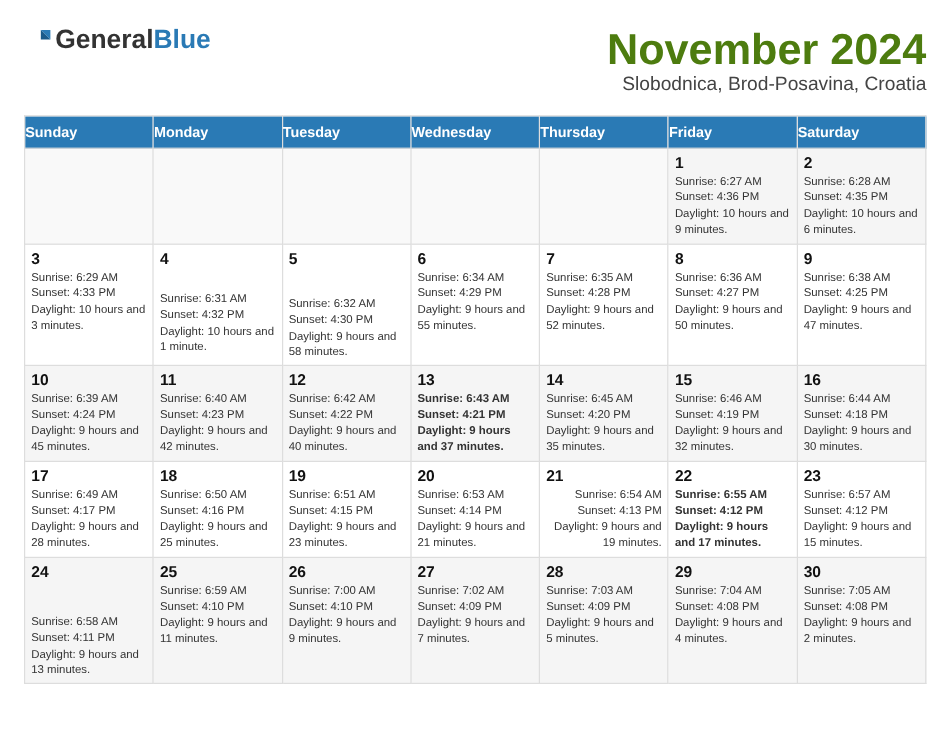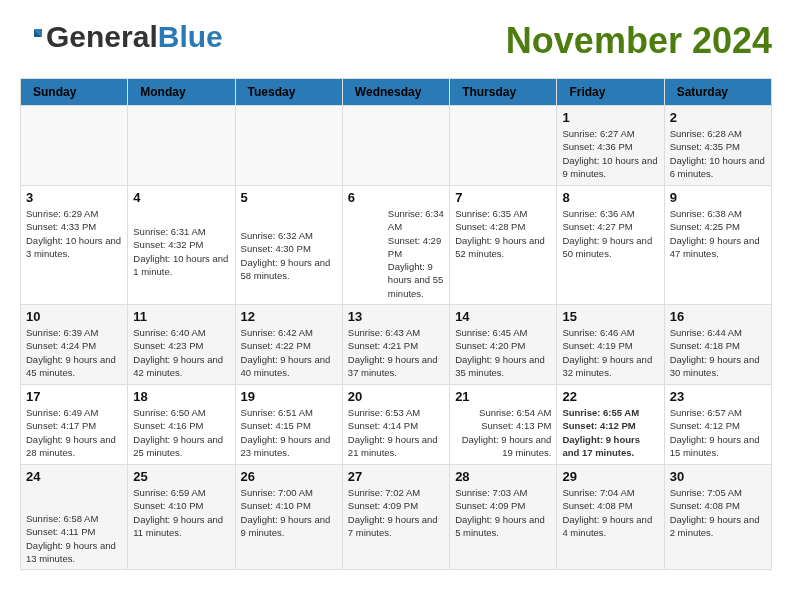--- a/index.html
+++ b/index.html
@@ -17,21 +17,21 @@
       margin-bottom: 16px;
     }
     .logo {
       display: flex;
       flex-direction: column;
       align-items: flex-start;
     }
     .logo-text {
       display: flex;
       align-items: center;
-      font-size: 30px;
+      font-size: 22px;
       font-weight: bold;
       color: #1a1a1a;
     }
     .logo-general { color: #333; }
     .logo-blue { color: #2a7ab5; }
     .logo-icon {
       width: 24px;
       height: 24px;
       margin-right: 2px;
     }
@@ -47,24 +47,24 @@
       font-size: 16px;
       color: #444;
     }
     table {
       width: 100%;
       border-collapse: collapse;
       table-layout: fixed;
     }
     thead tr th {
       background-color: #2a7ab5;
-      color: #000000;
+      color: #ffffff;
       font-size: 12px;
       font-weight: bold;
-      padding: 6px 12px;
+      padding: 6px 0;
       text-align: left;
       border: 1px solid #ddd;
     }
     tbody tr td {
       vertical-align: top;
       border: 1px solid #ddd;
       padding: 4px 5px;
       font-size: 10px;
       color: #333;
       height: 80px;
@@ -101,20 +101,21 @@
       <svg class="logo-icon" viewBox="0 0 24 24">
         <polygon points="14,4 22,4 22,12" fill="#2a7ab5"></polygon>
         <polygon points="14,4 22,12 14,12" fill="#1a5a8a"></polygon>
       </svg>
       <span class="logo-general">General</span>
         <span class="logo-blue">Blue</span>
     </div>
   </div>
   <div class="title-block">
     <div class="month-year">November 2024</div>
+    <div class="location">Slobodnica, Brod-Posavina, Croatia</div>
   </div>
 </div>
 
 <table>
   <thead>
     <tr id="col-headers">
         <th>Sunday</th>
         <th>Monday</th>
         <th>Tuesday</th>
         <th>Wednesday</th>
@@ -157,21 +158,21 @@
 Daylight: 10 hours and 1 minute.</div>
         </td>
         <td>
           <span class="day-num">5</span>
           <div class="day-info" style="white-space: pre-line; margin-top: 24px;">Sunrise: 6:32 AM
 Sunset: 4:30 PM
 Daylight: 9 hours and 58 minutes.</div>
         </td>
         <td>
           <span class="day-num">6</span>
-          <div class="day-info" style="white-space: pre-line; margin-left: 40px;">Sunrise: 6:34 AM
+          <div class="day-info" style="white-space: pre-line;">Sunrise: 6:34 AM
 Sunset: 4:29 PM
 Daylight: 9 hours and 55 minutes.</div>
         </td>
         <td>
           <span class="day-num">7</span>
           <div class="day-info" style="white-space: pre-line;">Sunrise: 6:35 AM
 Sunset: 4:28 PM
 Daylight: 9 hours and 52 minutes.</div>
         </td>
         <td>
@@ -201,21 +202,21 @@
 Daylight: 9 hours and 42 minutes.</div>
         </td>
         <td>
           <span class="day-num">12</span>
           <div class="day-info" style="white-space: pre-line;">Sunrise: 6:42 AM
 Sunset: 4:22 PM
 Daylight: 9 hours and 40 minutes.</div>
         </td>
         <td>
           <span class="day-num">13</span>
-          <div class="day-info" style="white-space: pre-line;">Sunrise: 6:43 AM
+          <div class="day-info" style="white-space: pre-line; font-weight: bold;">Sunrise: 6:43 AM
 Sunset: 4:21 PM
 Daylight: 9 hours and 37 minutes.</div>
         </td>
         <td>
           <span class="day-num">14</span>
           <div class="day-info" style="white-space: pre-line;">Sunrise: 6:45 AM
 Sunset: 4:20 PM
 Daylight: 9 hours and 35 minutes.</div>
         </td>
         <td>

